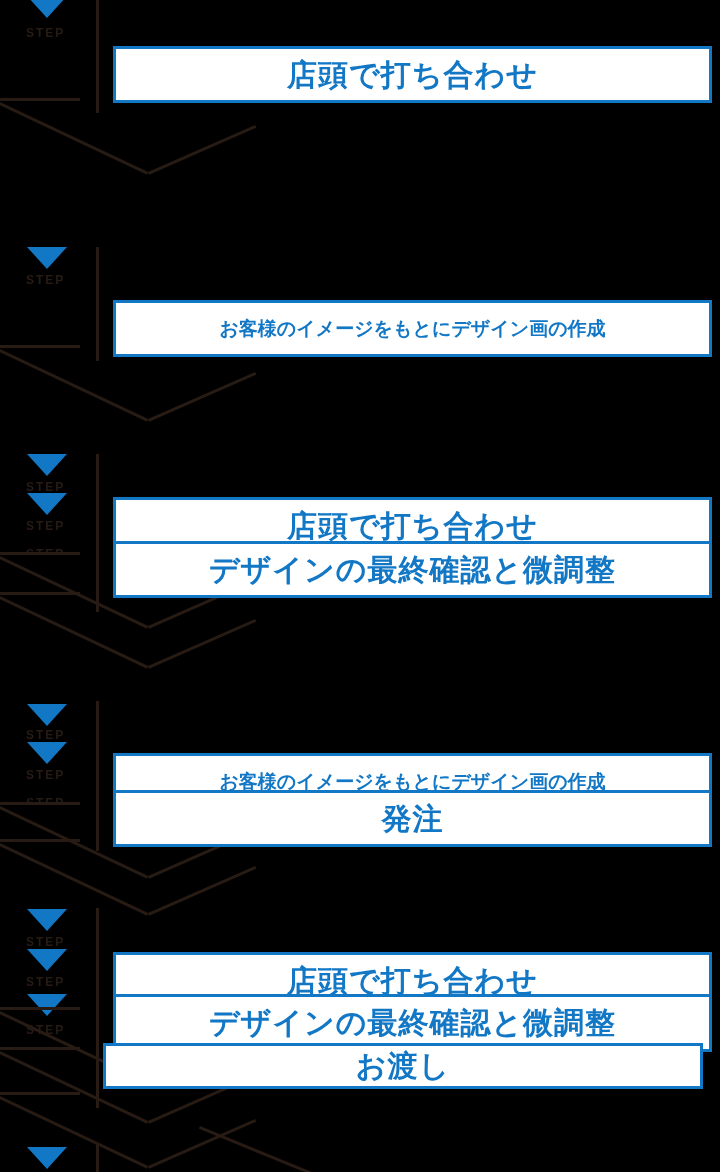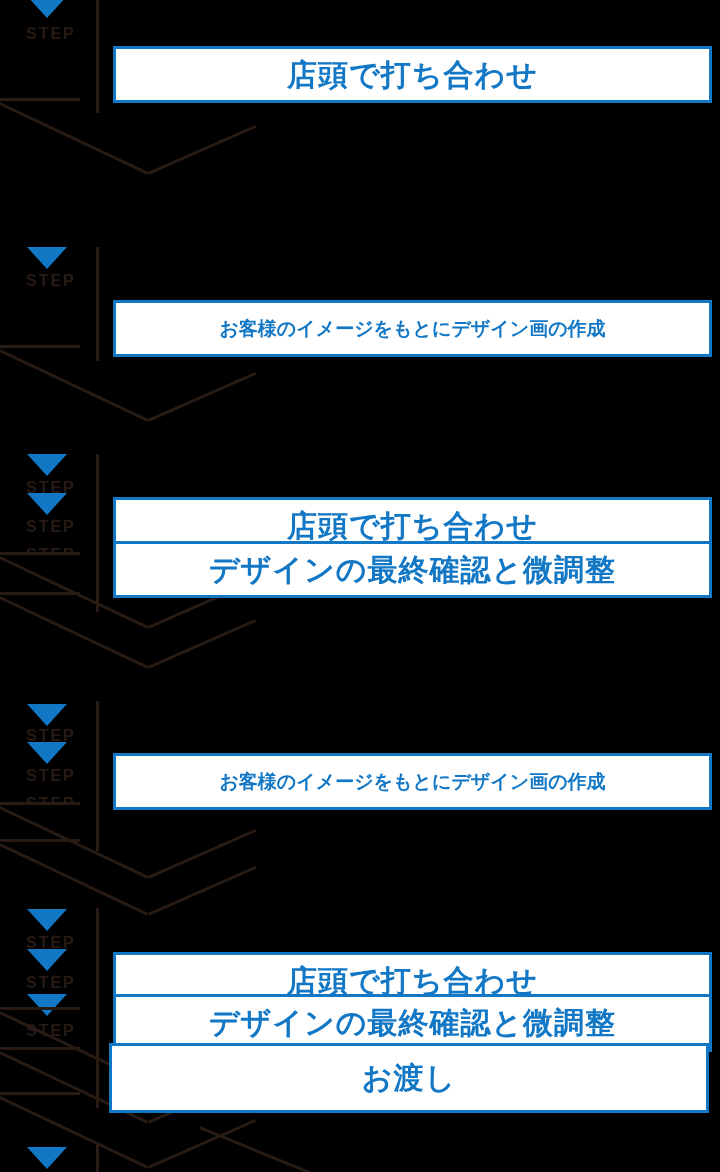--- a/index.html
+++ b/index.html
@@ -15,21 +15,21 @@
   }
   
   .tri{
     position:absolute;left:27px;width:0;height:0;
     border-left:20px solid transparent;border-right:20px solid transparent;
     border-top:22px solid var(--blue);
   }
   
   .step-label{
     position:absolute;left:26px;width:50px;
-    color:var(--dark);font-weight:bold;font-size:16px;letter-spacing:2px;
+    color:var(--dark);font-weight:bold;font-size:12px;letter-spacing:2px;
     line-height:13px;white-space:nowrap;
   }
   .sliver{position:absolute;left:26px;width:50px;height:6px;overflow:hidden;}
   .sliver .step-label{position:static;display:block;}
   
   .vline{position:absolute;left:96px;width:3px;background:var(--dark);}
   
   .zig-h{position:absolute;left:0;width:80px;height:3px;background:var(--dark);z-index:4;}
   .zig-desc{position:absolute;left:0;width:164px;height:3px;background:var(--dark);
     transform:rotate(25.3deg);transform-origin:left top;z-index:4;}
@@ -105,20 +105,23 @@
   <div class="vline" style="top:701px;height:150px"></div>
   <div class="zig-h" style="top:802px"></div>
   <div class="zig-desc" style="top:806px"></div>
   <div class="zig-asc" style="top:876px"></div>
   <div class="zig-h" style="top:839px"></div>
   <div class="zig-desc" style="top:843px"></div>
   <div class="zig-asc" style="top:913px"></div>
   <div class="box long" style="top:753px">
     <span class="txt">お客様のイメージをもとにデザイン画の作成</span>
   </div>
+  <div class="box" style="top:790px">
+    <span class="txt">発注</span>
+  </div>
 
   <div class="tri" style="top:909px"></div>
   <div class="step-label" style="top:936px">STEP</div>
   <div class="tri" style="top:949px"></div>
   <div class="step-label" style="top:976px">STEP</div>
   <div class="tri" style="top:994px"></div>
   <div class="step-label" style="top:1024px">STEP</div>
   <div class="vline" style="top:908px;height:200px"></div>
   <div class="zig-h" style="top:1007px"></div>
   <div class="zig-desc" style="top:1011px"></div>
@@ -128,21 +131,21 @@
   <div class="zig-asc" style="top:1121px"></div>
   <div class="zig-h" style="top:1092px"></div>
   <div class="zig-desc" style="top:1096px"></div>
   <div class="zig-asc" style="top:1166px"></div>
   <div class="box" style="top:952px">
     <span class="txt">店頭で打ち合わせ</span>
   </div>
   <div class="box" style="top:994px;height:58px">
     <span class="txt">デザインの最終確認と微調整</span>
   </div>
-  <div class="box" style="left:109px;top:1043px;height:70px;width:600px">
+  <div class="box" style="left:103px;top:1043px;height:46px;width:600px">
     <span class="txt">お渡し</span>
   </div>
 
   <div class="tri" style="top:1147px"></div>
   <div class="vline" style="top:1144px;height:28px"></div>
   <div class="zig-extra"></div>
 
 </div>
 
 </body></html>

